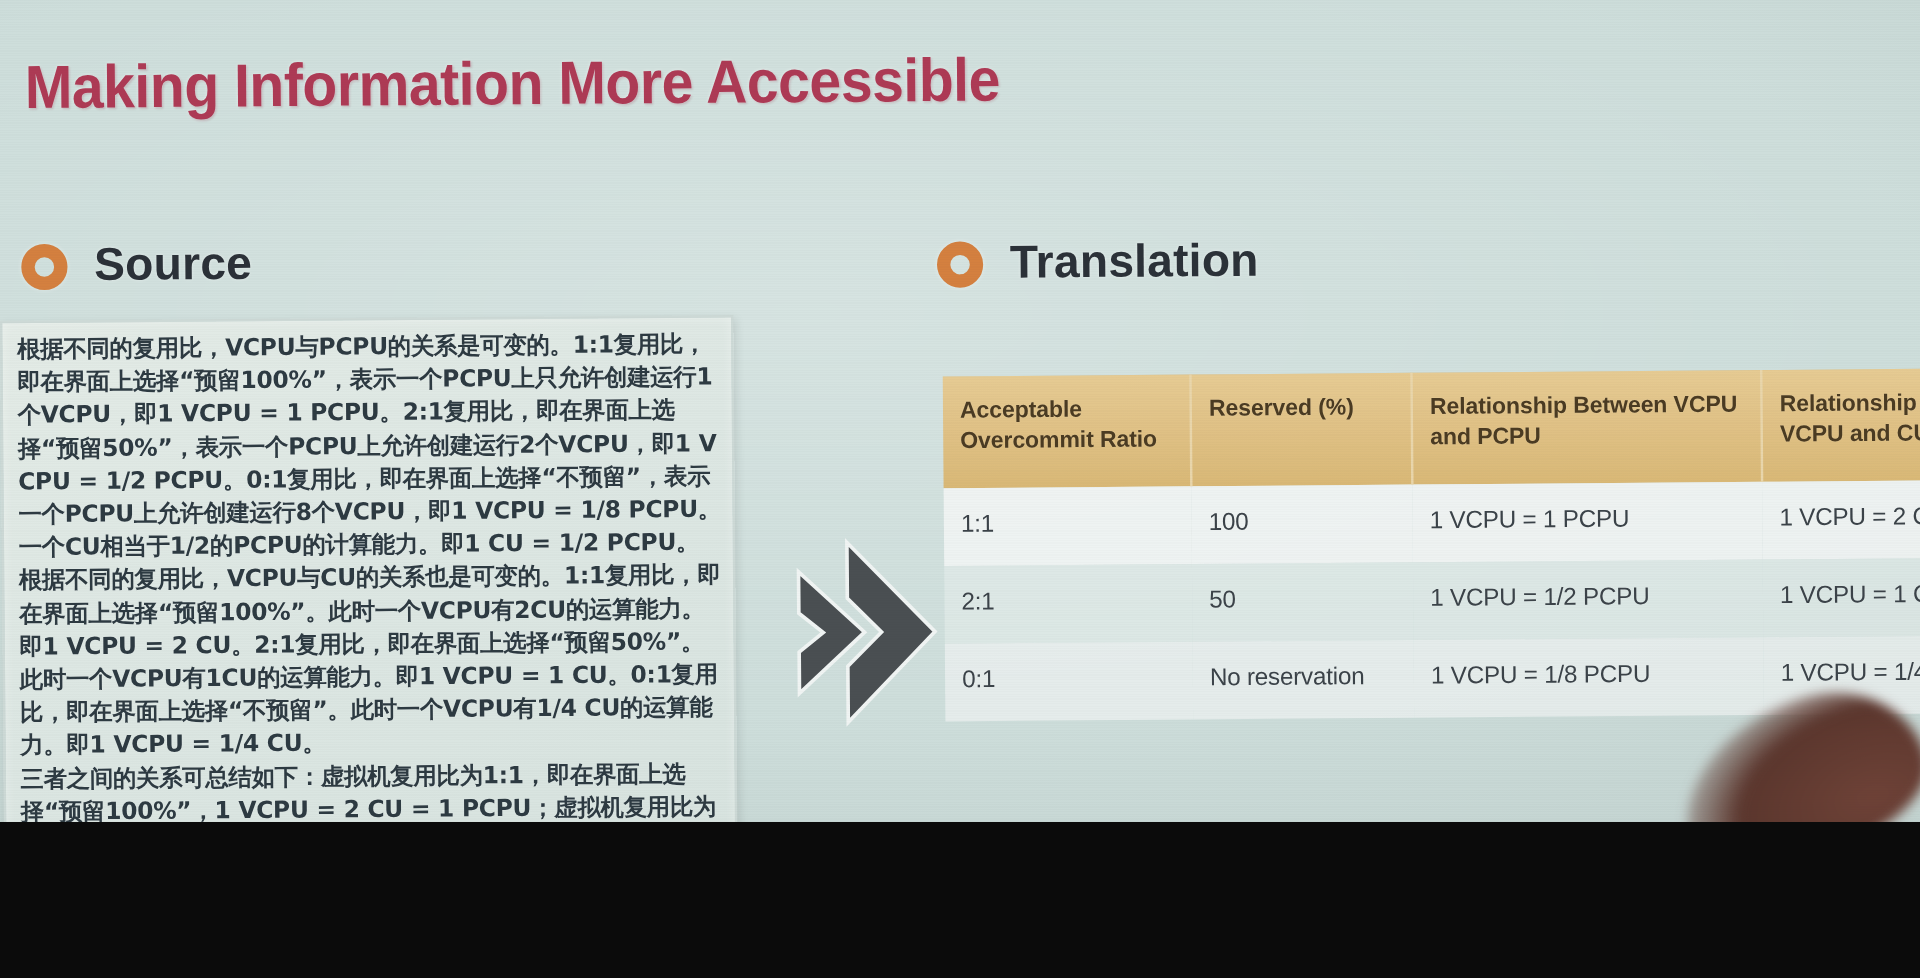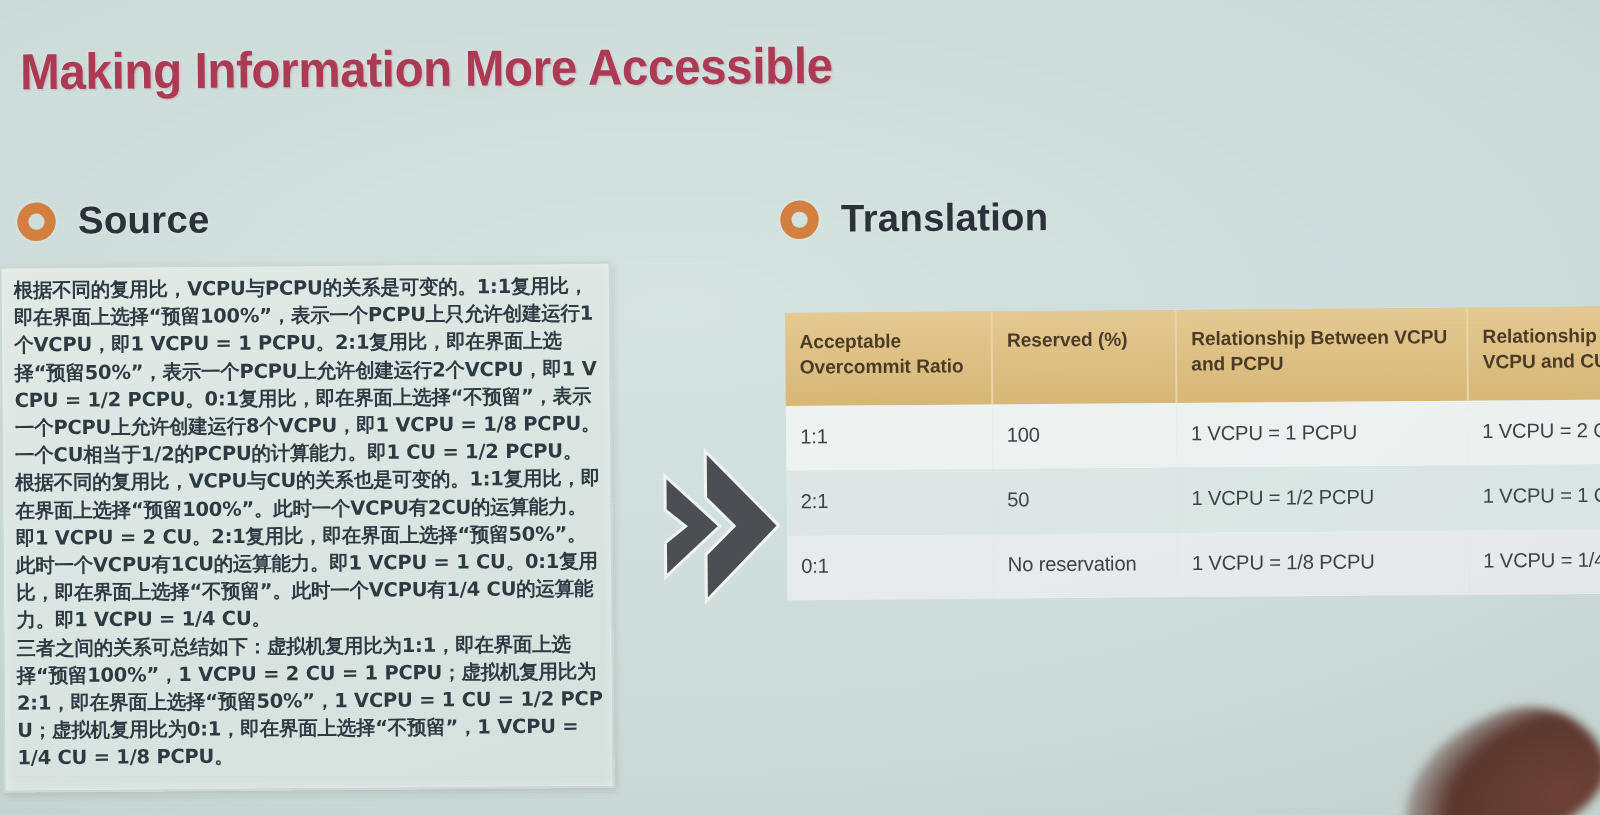--- a/index.html
+++ b/index.html
@@ -3,21 +3,21 @@
 <meta charset="utf-8">
 <style>
   html, body {
     margin: 0;
     padding: 0;
     background: #0b0b0b;
   }
   #slide {
     position: relative;
     width: 1600px;
-    height: 815px;
+    height: 685px;
     overflow: hidden;
     background: #cbdcd9;
     font-family: "Liberation Sans", sans-serif;
     
     background-image:
       radial-gradient(ellipse 130% 110% at 42% 38%, rgba(255,255,255,0.22) 0%, rgba(255,255,255,0.05) 45%, rgba(0,0,0,0.055) 78%, rgba(0,0,0,0.12) 100%);
   }
   
   #tilt {
     position: absolute;

